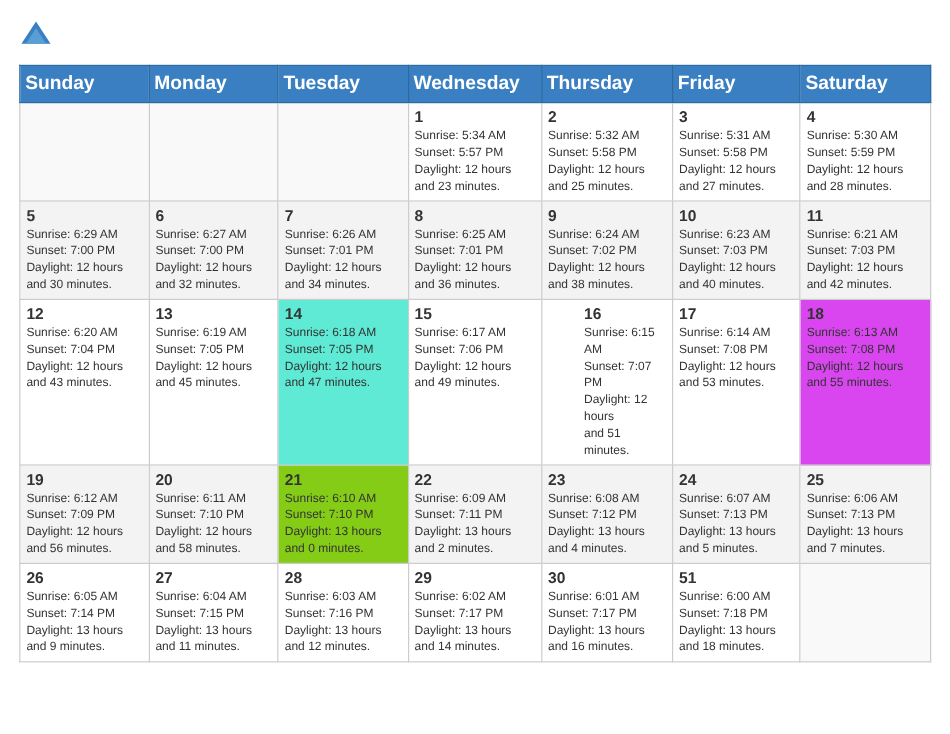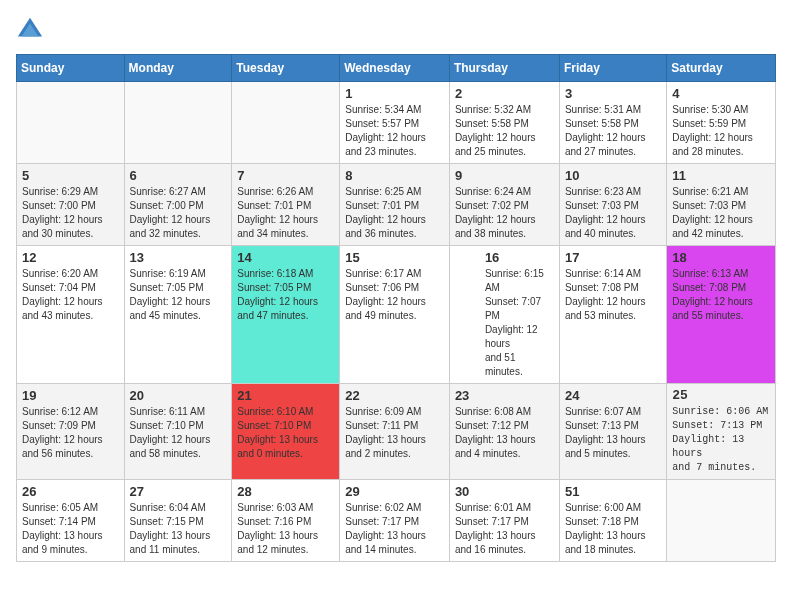--- a/index.html
+++ b/index.html
@@ -45,21 +45,21 @@
       color: #555;
     }
     .calendar {
       width: 100%;
       border-collapse: collapse;
       border: 1px solid #ccc;
     }
     .calendar th {
       background-color: #3a7fc1;
       color: #fff;
-      font-size: 12px;
+      font-size: 16px;
       font-weight: bold;
       padding: 6px 4px;
       text-align: left;
       border: 1px solid #2d6aa0;
     }
     .calendar td {
       border: 1px solid #ccc;
       vertical-align: top;
       padding: 4px 5px;
       font-size: 10.5px;
@@ -201,37 +201,37 @@
       </tr>
       <tr>
         <td style="background: rgb(243, 243, 243);">
           <div class="day-number">19</div>
           <div class="day-info">Sunrise: 6:12 AM<br>Sunset: 7:09 PM<br>Daylight: 12 hours<br>and 56 minutes.</div>
         </td>
         <td style="background: rgb(243, 243, 243);">
           <div class="day-number">20</div>
           <div class="day-info">Sunrise: 6:11 AM<br>Sunset: 7:10 PM<br>Daylight: 12 hours<br>and 58 minutes.</div>
         </td>
-        <td style="background: #ef4444; margin-top: 29px;">
+        <td style="background: #84cc16; margin-top: 29px;">
           <div class="day-number">21</div>
           <div class="day-info">Sunrise: 6:10 AM<br>Sunset: 7:10 PM<br>Daylight: 13 hours<br>and 0 minutes.</div>
         </td>
         <td style="background: rgb(243, 243, 243);">
           <div class="day-number">22</div>
           <div class="day-info">Sunrise: 6:09 AM<br>Sunset: 7:11 PM<br>Daylight: 13 hours<br>and 2 minutes.</div>
         </td>
         <td style="background: rgb(243, 243, 243);">
           <div class="day-number">23</div>
           <div class="day-info">Sunrise: 6:08 AM<br>Sunset: 7:12 PM<br>Daylight: 13 hours<br>and 4 minutes.</div>
         </td>
         <td style="background: rgb(243, 243, 243);">
           <div class="day-number">24</div>
           <div class="day-info">Sunrise: 6:07 AM<br>Sunset: 7:13 PM<br>Daylight: 13 hours<br>and 5 minutes.</div>
         </td>
-        <td style="background: rgb(243, 243, 243); font-family: Liberation Mono, monospace;">
+        <td style="background: rgb(243, 243, 243);">
           <div class="day-number">25</div>
           <div class="day-info">Sunrise: 6:06 AM<br>Sunset: 7:13 PM<br>Daylight: 13 hours<br>and 7 minutes.</div>
         </td>
       </tr>
       <tr>
         <td style="background: rgb(255, 255, 255);">
           <div class="day-number">26</div>
           <div class="day-info">Sunrise: 6:05 AM<br>Sunset: 7:14 PM<br>Daylight: 13 hours<br>and 9 minutes.</div>
         </td>
         <td style="background: rgb(255, 255, 255);">

